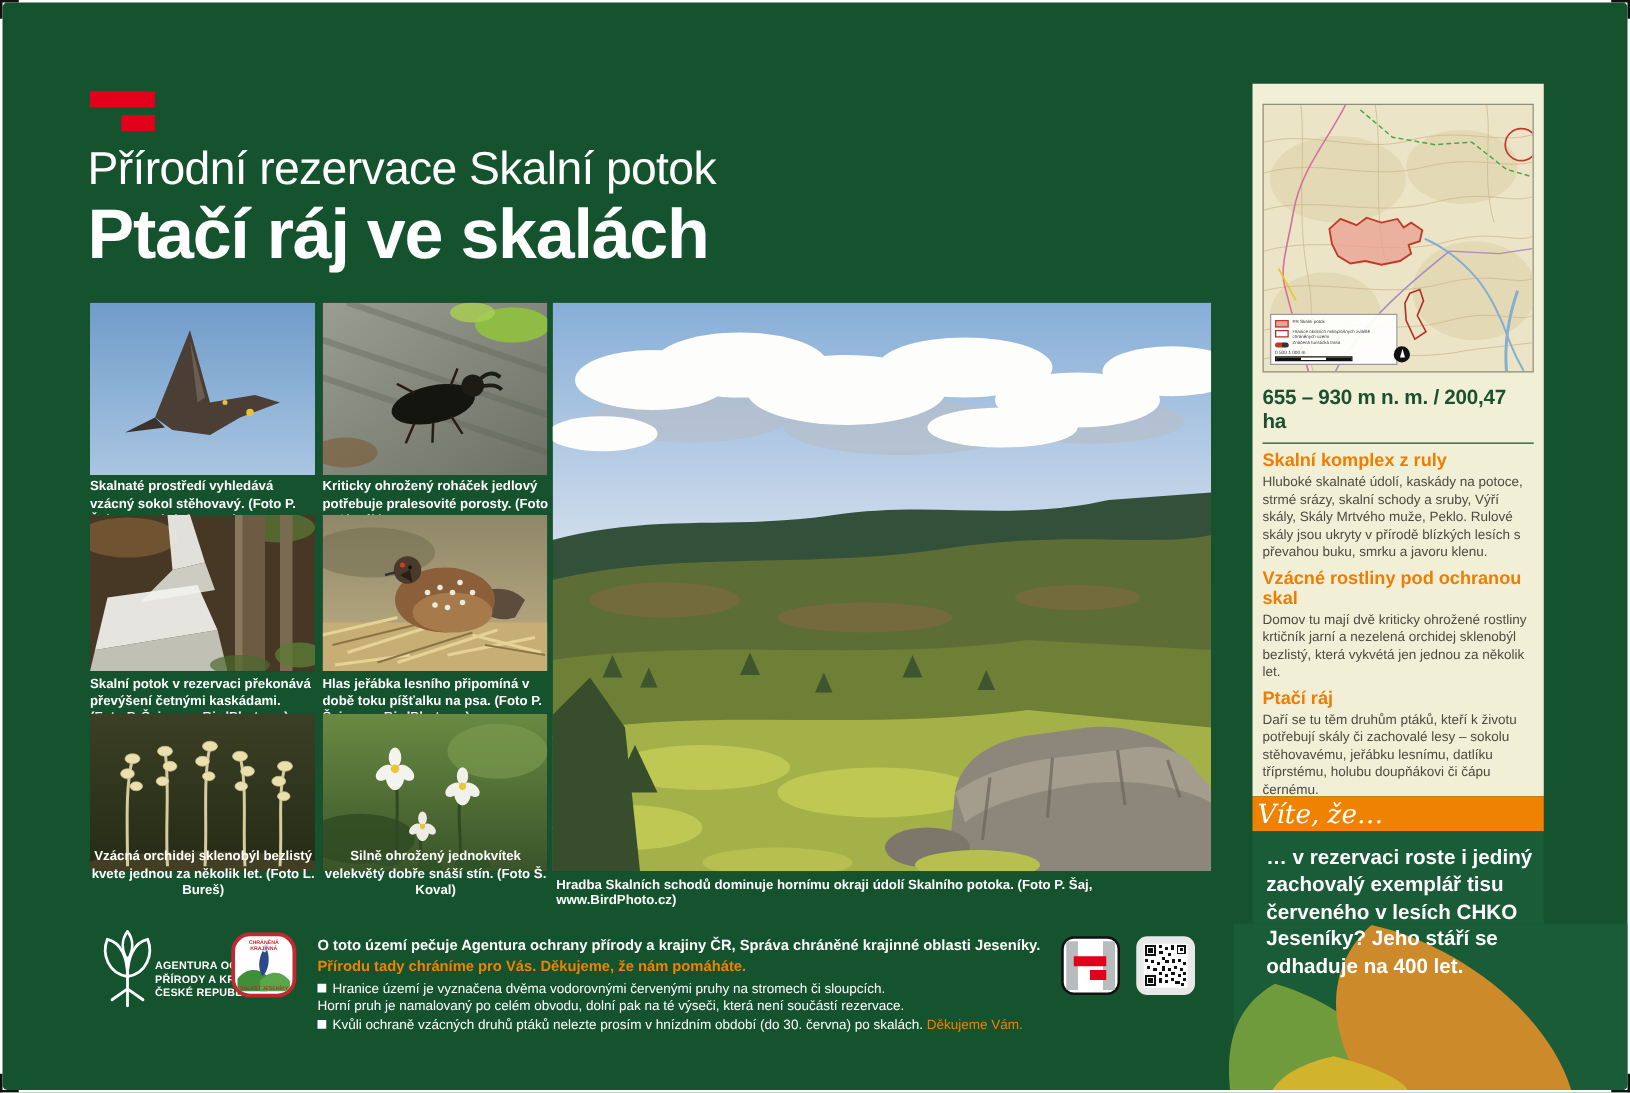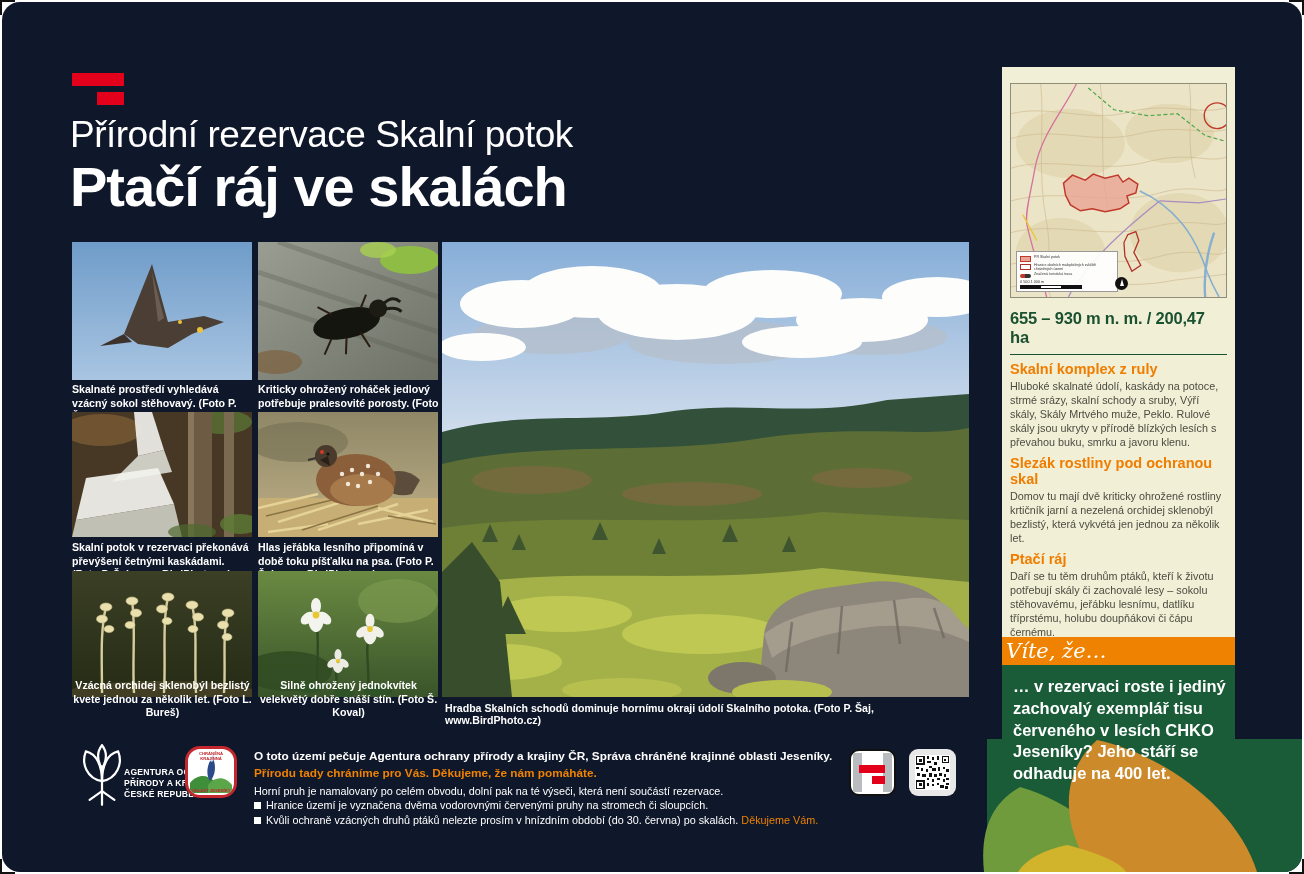--- a/index.html
+++ b/index.html
@@ -1,17 +1,17 @@
 <!DOCTYPE html>
 <html><head>
 <meta charset="utf-8">
 <style>
   html,body{margin:0;padding:0;background:#fff;}
   body{width:1304px;height:874px;position:relative;font-family:"Liberation Sans",sans-serif;overflow:hidden;}
-  .poster{position:absolute;inset:2px;background:#0f172a;border-radius:18px;overflow:hidden;z-index:1;}
+  .poster{position:absolute;inset:2px;background:#14532d;border-radius:4px;overflow:hidden;z-index:1;}
   .cropmark{position:absolute;width:13px;height:13px;z-index:0;}
   .cm-tl{left:0;top:0;border-left:2px solid #111;border-top:2px solid #111;}
   .cm-tr{right:0;top:0;border-right:2px solid #111;border-top:2px solid #111;}
   .cm-bl{left:0;bottom:0;border-left:2px solid #111;border-bottom:2px solid #111;}
   .cm-br{right:0;bottom:0;border-right:2px solid #111;border-bottom:2px solid #111;}
 
   
   .stripes{position:absolute;left:70px;top:71px;}
   .bar1{width:52px;height:13px;background:#e2001a;}
   .bar2{width:27px;height:13px;background:#e2001a;margin-left:25px;margin-top:6px;}
@@ -401,21 +401,21 @@
       </div>
       <div class="north"></div>
     </div>
 
     <div class="elev">655 – 930 m n. m. / 200,47 ha</div>
     <hr class="divider">
 
     <div class="sec-h">Skalní komplex z ruly</div>
     <p class="sec-b">Hluboké skalnaté údolí, kaskády na potoce, strmé srázy, skalní schody a sruby, Výří skály, Skály Mrtvého muže, Peklo. Rulové skály jsou ukryty v přírodě blízkých lesích s převahou buku, smrku a javoru klenu.</p>
 
-    <div class="sec-h">Slezák rostliny pod ochranou skal</div>
+    <div class="sec-h">Vzácné rostliny pod ochranou skal</div>
     <p class="sec-b">Domov tu mají dvě kriticky ohrožené rostliny krtičník jarní a nezelená orchidej sklenobýl bezlistý, která vykvétá jen jednou za několik let.</p>
 
     <div class="sec-h">Ptačí ráj</div>
     <p class="sec-b">Daří se tu těm druhům ptáků, kteří k životu potřebují skály či zachovalé lesy – sokolu stěhovavému, jeřábku lesnímu, datlíku tříprstému, holubu doupňákovi či čápu černému.</p>
 
   </div>
 
   <div class="banner">
     <span>Víte, že…</span>
   </div>
@@ -451,22 +451,22 @@
       <path d="M22,12 C19,18 18,26 22,32 C27,28 28,18 26,12 C25,9 23,9 22,12 Z" fill="#2a4a8a"></path>
       <path d="M22,12 C22,8 24,6 26,5 C27,8 26,11 24,13 Z" fill="#cfe0f0"></path>
     </svg>
     <div class="t t1">CHRÁNĚNÁ KRAJINNÁ</div>
     <div class="t t2">OBLAST JESENÍKY</div>
   </div>
 
   <div class="ftext">
     <p class="fl1">O toto území pečuje Agentura ochrany přírody a krajiny ČR, Správa chráněné krajinné oblasti Jeseníky.</p>
     <p class="fl2">Přírodu tady chráníme pro Vás. Děkujeme, že nám pomáháte.</p>
+    <p class="fl"><span class="bullet"></span><span>Hranice území je vyznačena dvěma vodorovnými červenými pruhy na stromech či sloupcích.</span></p>
     <p class="fl">Horní pruh je namalovaný po celém obvodu, dolní pak na té výseči, která není součástí rezervace.</p>
-    <p class="fl"><span class="bullet"></span><span>Hranice území je vyznačena dvěma vodorovnými červenými pruhy na stromech či sloupcích.</span></p>
     <p class="fl"><span class="bullet"></span><span>Kvůli ochraně vzácných druhů ptáků nelezte prosím v hnízdním období (do 30. června) po skalách.</span> <span class="thanks">Děkujeme Vám.</span></p>
   </div>
 
   <div class="trailbadge">
     <div class="tb-in">
       <div class="tb-bar1"></div>
       <div class="tb-bar2"></div>
     </div>
   </div>
 

